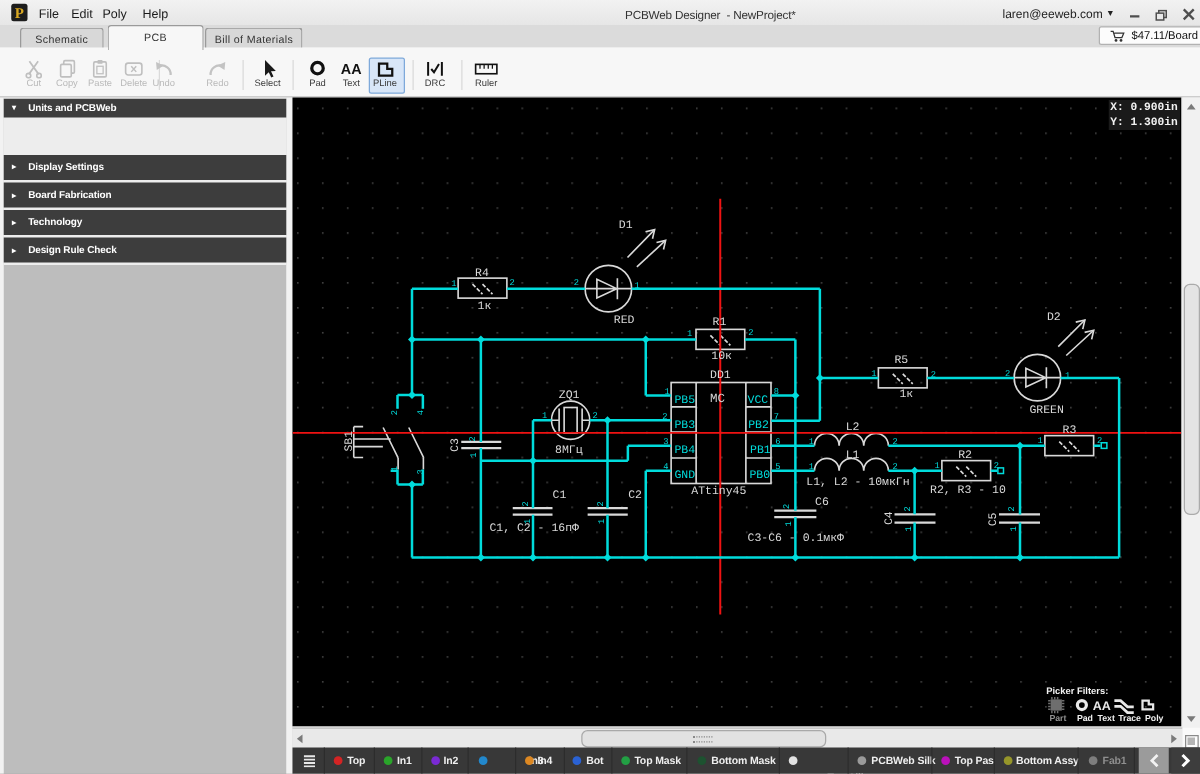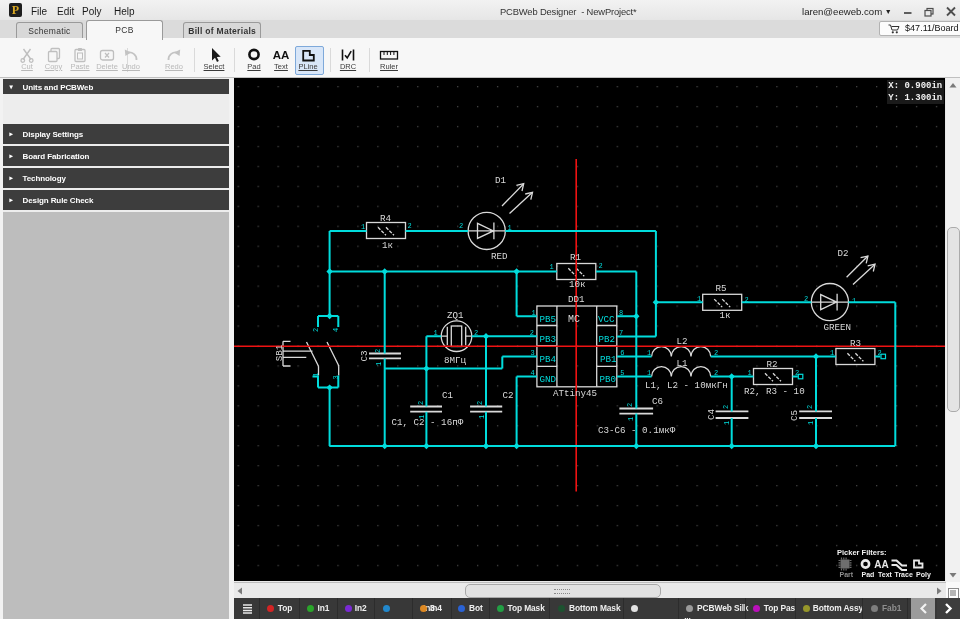--- a/index.html
+++ b/index.html
@@ -14,21 +14,21 @@
 #acct{left:802px;top:6px;font-size:9.6px;color:#222;}
 
 #tabbar{left:0;top:20px;width:960px;height:18px;background:#dbdbdb;}
 .tab{top:1.75px;height:16.5px;background:#d8d8d8;border:1px solid #9a9a9a;border-bottom:none;border-radius:3px 3px 0 0;text-align:center;font-size:8.5px;letter-spacing:0.3px;color:#333;line-height:17px;}
 #tab2{top:0px;height:18.5px;background:#f7f7f7;line-height:19px;z-index:3;}
 #cartbtn{left:878.5px;top:1px;width:79px;height:12.5px;background:#fcfcfc;border:1px solid #b2b2b2;border-radius:2px;font-size:9px;color:#111;line-height:13px;padding-left:0;text-align:right;padding-right:5.5px;}
 
 #toolbar{left:0;top:38px;width:960px;height:39px;background:#f7f7f7;border-bottom:1px solid #c0c0c0;}
 .ti{top:9px;width:30px;text-align:center;}
 .ti svg{display:block;margin:0 auto;}
-.tlab{font-size:7.5px;color:#3a3a3a;margin-top:-1px;text-decoration:underline;}
+.tlab{font-size:7.5px;color:#3a3a3a;margin-top:-1px;}
 .dis .tlab{color:#b9b9b9;}
 .tsep{top:10px;width:1px;height:24px;background:#dadada;}
 #plinebox{left:295px;top:8px;width:27px;height:27px;background:#d8e6f8;border:1px solid #7ea9da;border-radius:2px;}
 
 #lpanel{left:0;top:78px;width:234px;height:541px;background:#bdbdbd;}
 #lpanel .edge{left:0;top:0;width:3px;height:541px;background:#f2f2f2;}
 #lpanel .redge{left:229px;top:0;width:5px;height:541px;background:#f2f2f2;}
 .phead{left:3px;width:226px;height:15.5px;background:#3d3d3d;color:#fff;font-size:8px;font-weight:bold;line-height:16px;}
 .phead .arr{display:inline-block;margin-left:6.5px;width:13px;font-size:6.5px;vertical-align:0.5px;}
 .phead .ht{letter-spacing:-0.1px;}
@@ -70,21 +70,21 @@
     <rect x="27" y="4.5" width="6" height="5.5" fill="none" stroke="#4e4e4e" stroke-width="1.2"></rect>
     <rect x="25" y="6.5" width="6" height="5.5" fill="#e9e9e9" stroke="#4e4e4e" stroke-width="1.2"></rect>
     <line x1="47" y1="3.5" x2="55" y2="11.5" stroke="#4e4e4e" stroke-width="1.8"></line>
     <line x1="55" y1="3.5" x2="47" y2="11.5" stroke="#4e4e4e" stroke-width="1.8"></line>
   </svg>
 </div>
 
 <div id="tabbar" class="abs">
   <div class="abs tab" style="left:16.2px;width:64.5px;">Schematic</div>
   <div class="abs tab" id="tab2" style="left:86.2px;width:74.5px;">PCB</div>
-  <div class="abs tab" style="left:183px;width:76.3px;font-weight:bold;">Bill of Materials</div>
+  <div class="abs tab" style="left:164px;width:76.3px;">Bill of Materials</div>
   <div id="cartbtn" class="abs"><svg class="abs" style="left:8px;top:2px;" width="13" height="10" viewBox="0 0 13 10">
           <path d="M0.5 1 H2.5 L4 6 H9.5 L11 2.5 H3.5" fill="none" stroke="#333" stroke-width="1"></path>
           <circle cx="4.8" cy="8.3" r="1.1" fill="#333"></circle>
           <circle cx="8.8" cy="8.3" r="1.1" fill="#333"></circle>
         </svg>$47.11/Board</div>
 </div>
 
 <div id="toolbar" class="abs">
   <div id="plinebox" class="abs"></div>
   <div class="abs ti dis" style="left:12px;">

